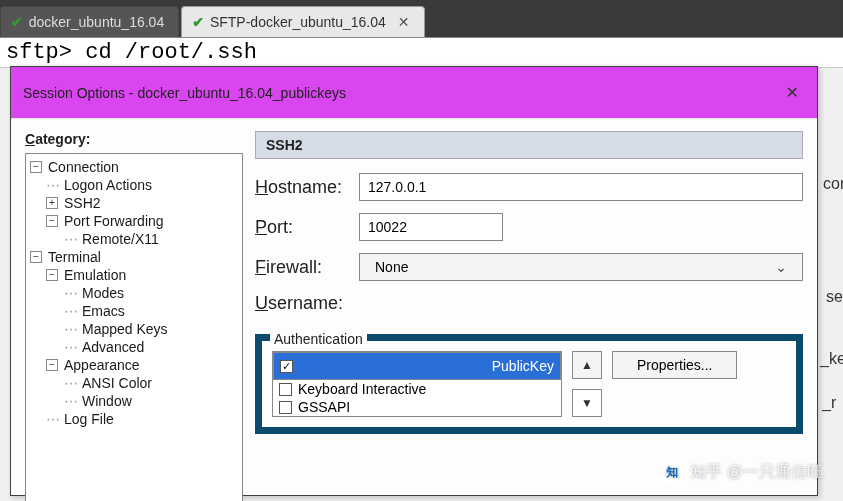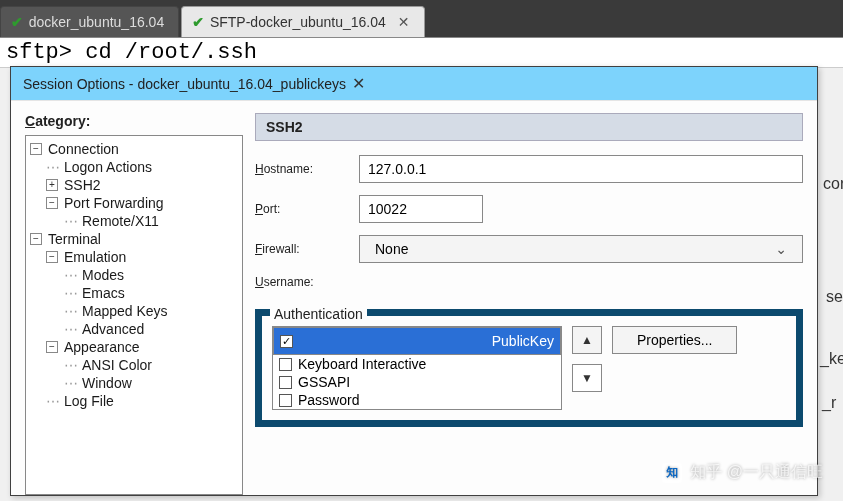--- a/index.html
+++ b/index.html
@@ -13,21 +13,21 @@
 .tab .close { color: #555; margin-left: 6px; }
 
 
 .termline { background: #fff; padding: 2px 6px; font-family: "Courier New", monospace; font-size: 22px; color: #000; border-bottom: 1px solid #ccc; }
 
 
 .bg-frag { position: absolute; color: #333; font-size: 16px; font-family: Tahoma, sans-serif; }
 
 
 .dialog { position: absolute; left: 10px; top: 66px; width: 808px; height: 430px; background: #fdfdfd; border: 1px solid #404040; box-shadow: 2px 2px 6px rgba(0,0,0,.2); }
-.titlebar { display: flex; align-items: center; height: 34px; padding: 0 12px; background: #7dd3fc; border-bottom: 1px solid #e5e5e5; }
+.titlebar { display: flex; justify-content: space-between; align-items: center; height: 52px; padding: 0 12px; background: #d946ef; border-bottom: 1px solid #e5e5e5; }
 .titlebar .title { font-size: 14px; color: #222; }
 .titlebar .closebtn { font-size: 16px; color: #333; padding: 0 6px; }
 
 .dialog-body { display: flex; height: calc(100% - 34px); padding: 12px 14px 0 14px; gap: 12px; }
 
 
 .cat-col { width: 218px; }
 .cat-label { font-size: 14px; color: #222; margin-bottom: 6px; font-weight: bold; }
 .cat-label .ul { text-decoration: underline; }
 .tree { border: 1px solid #888; background: #fff; height: 360px; overflow: hidden; padding: 4px 2px; font-size: 14px; color: #1a1a1a; }
@@ -37,25 +37,25 @@
 .tree .indent0 { padding-left: 2px; }
 .tree .indent1 { padding-left: 18px; }
 .tree .indent2 { padding-left: 36px; }
 .expander { width: 12px; height: 12px; border: 1px solid #888; display: inline-flex; align-items: center; justify-content: center; font-size: 10px; line-height: 1; color: #333; background: #fff; margin-right: 4px; }
 .branch { color: #999; margin-right: 2px; display: inline-block; width: 14px; }
 
 
 .right-col { flex: 1; }
 .section-head { background: #d5dce6; border: 1px solid #aab; padding: 5px 10px; font-weight: bold; font-size: 14px; color: #222; margin-bottom: 14px; }
 .formrow { display: flex; align-items: center; margin-bottom: 12px; }
-.formrow label { width: 104px; font-size: 12px; color: #222; }
+.formrow label { width: 104px; font-size: 18px; color: #222; }
 .formrow label .ul { text-decoration: underline; }
 .txt { border: 1px solid #888; background: #fff; font-size: 14px; padding: 4px 8px; height: 28px; }
 .txt.full { flex: 1; }
-.txt.port { width: 124px; }
+.txt.port { width: 144px; }
 .sel { border: 1px solid #888; background: #f4f4f4; font-size: 14px; padding: 4px 15px; height: 28px; flex: 1; display: flex; justify-content: space-between; align-items: center; }
 .sel .caret { color: #555; }
 
 
 .fieldset { border: 7px solid #0c4a6e; margin-top: 20px; padding: 10px 10px 10px 10px; position: relative; }
 .fieldset .legend { position: absolute; top: -10px; left: 8px; background: #fdfdfd; padding: 0 4px; font-size: 14px; color: #222; }
 .auth-inner { display: flex; gap: 10px; align-items: flex-start; }
 .authlist { border: 1px solid #888; background: #fff; width: 290px; }
 .authlist .opt { display: flex; align-items: center; gap: 6px; padding: 1px 6px; font-size: 14px; }
 .authlist .opt.sel { background: #2a6fd6; color: #fff; }
@@ -228,24 +228,20 @@
               <span>PublicKey</span>
             </div>
             <div class="opt">
               <span class="cb"></span>
               <span>Keyboard Interactive</span>
             </div>
             <div class="opt">
               <span class="cb"></span>
               <span>GSSAPI</span>
             </div>
-            <div class="opt">
-              <span class="cb"></span>
-              <span>Password</span>
-            </div>
           </div>
           <div class="arrowcol">
             <div class="arrowbtn">
                 <span>▲</span>
               </div>
             <div class="arrowbtn dn">
                 <span>▼</span>
               </div>
           </div>
           <div>

